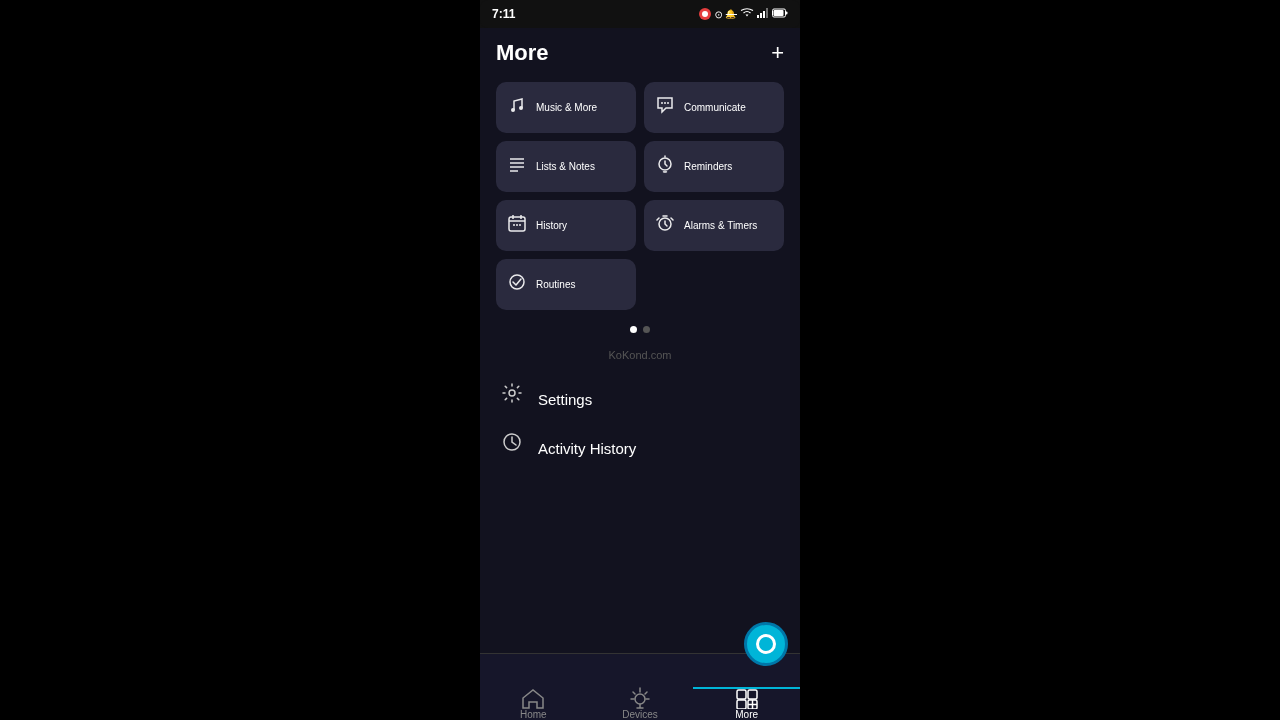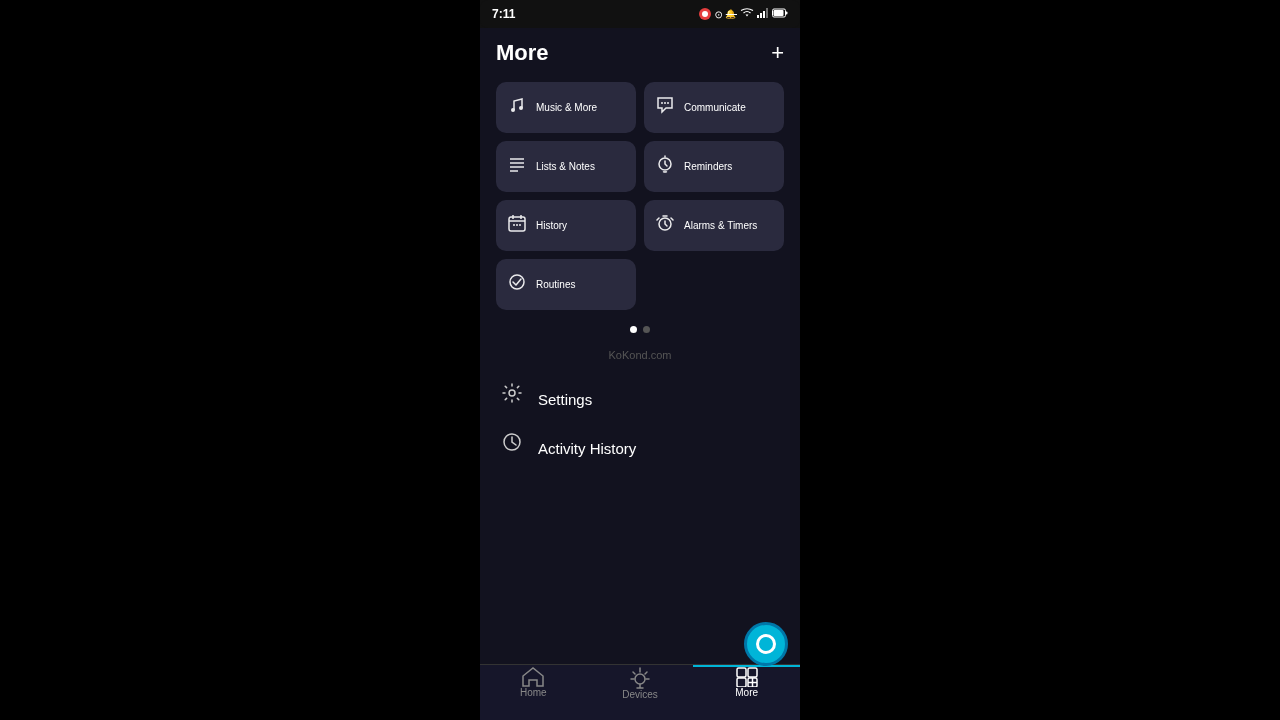--- a/index.html
+++ b/index.html
@@ -173,25 +173,25 @@
     }
     .alexa-inner {
       width: 20px;
       height: 20px;
       border-radius: 50%;
       border: 3px solid #fff;
       background: transparent;
     }
     
     .bottom-nav {
-      height: 56px;
+      height: 67px;
       background: #1a1a2e;
       background: #16162a;
       display: flex;
-      align-items: flex-start;
+      align-items: flex-end;
       justify-content: space-around;
       border-top: 1px solid #333;
     }
     .nav-label {
       font-size: 10px;
       color: #888;
     }
     .nav-label.active { color: #fff; }
     .nav-item-wrap {
       display: flex;

